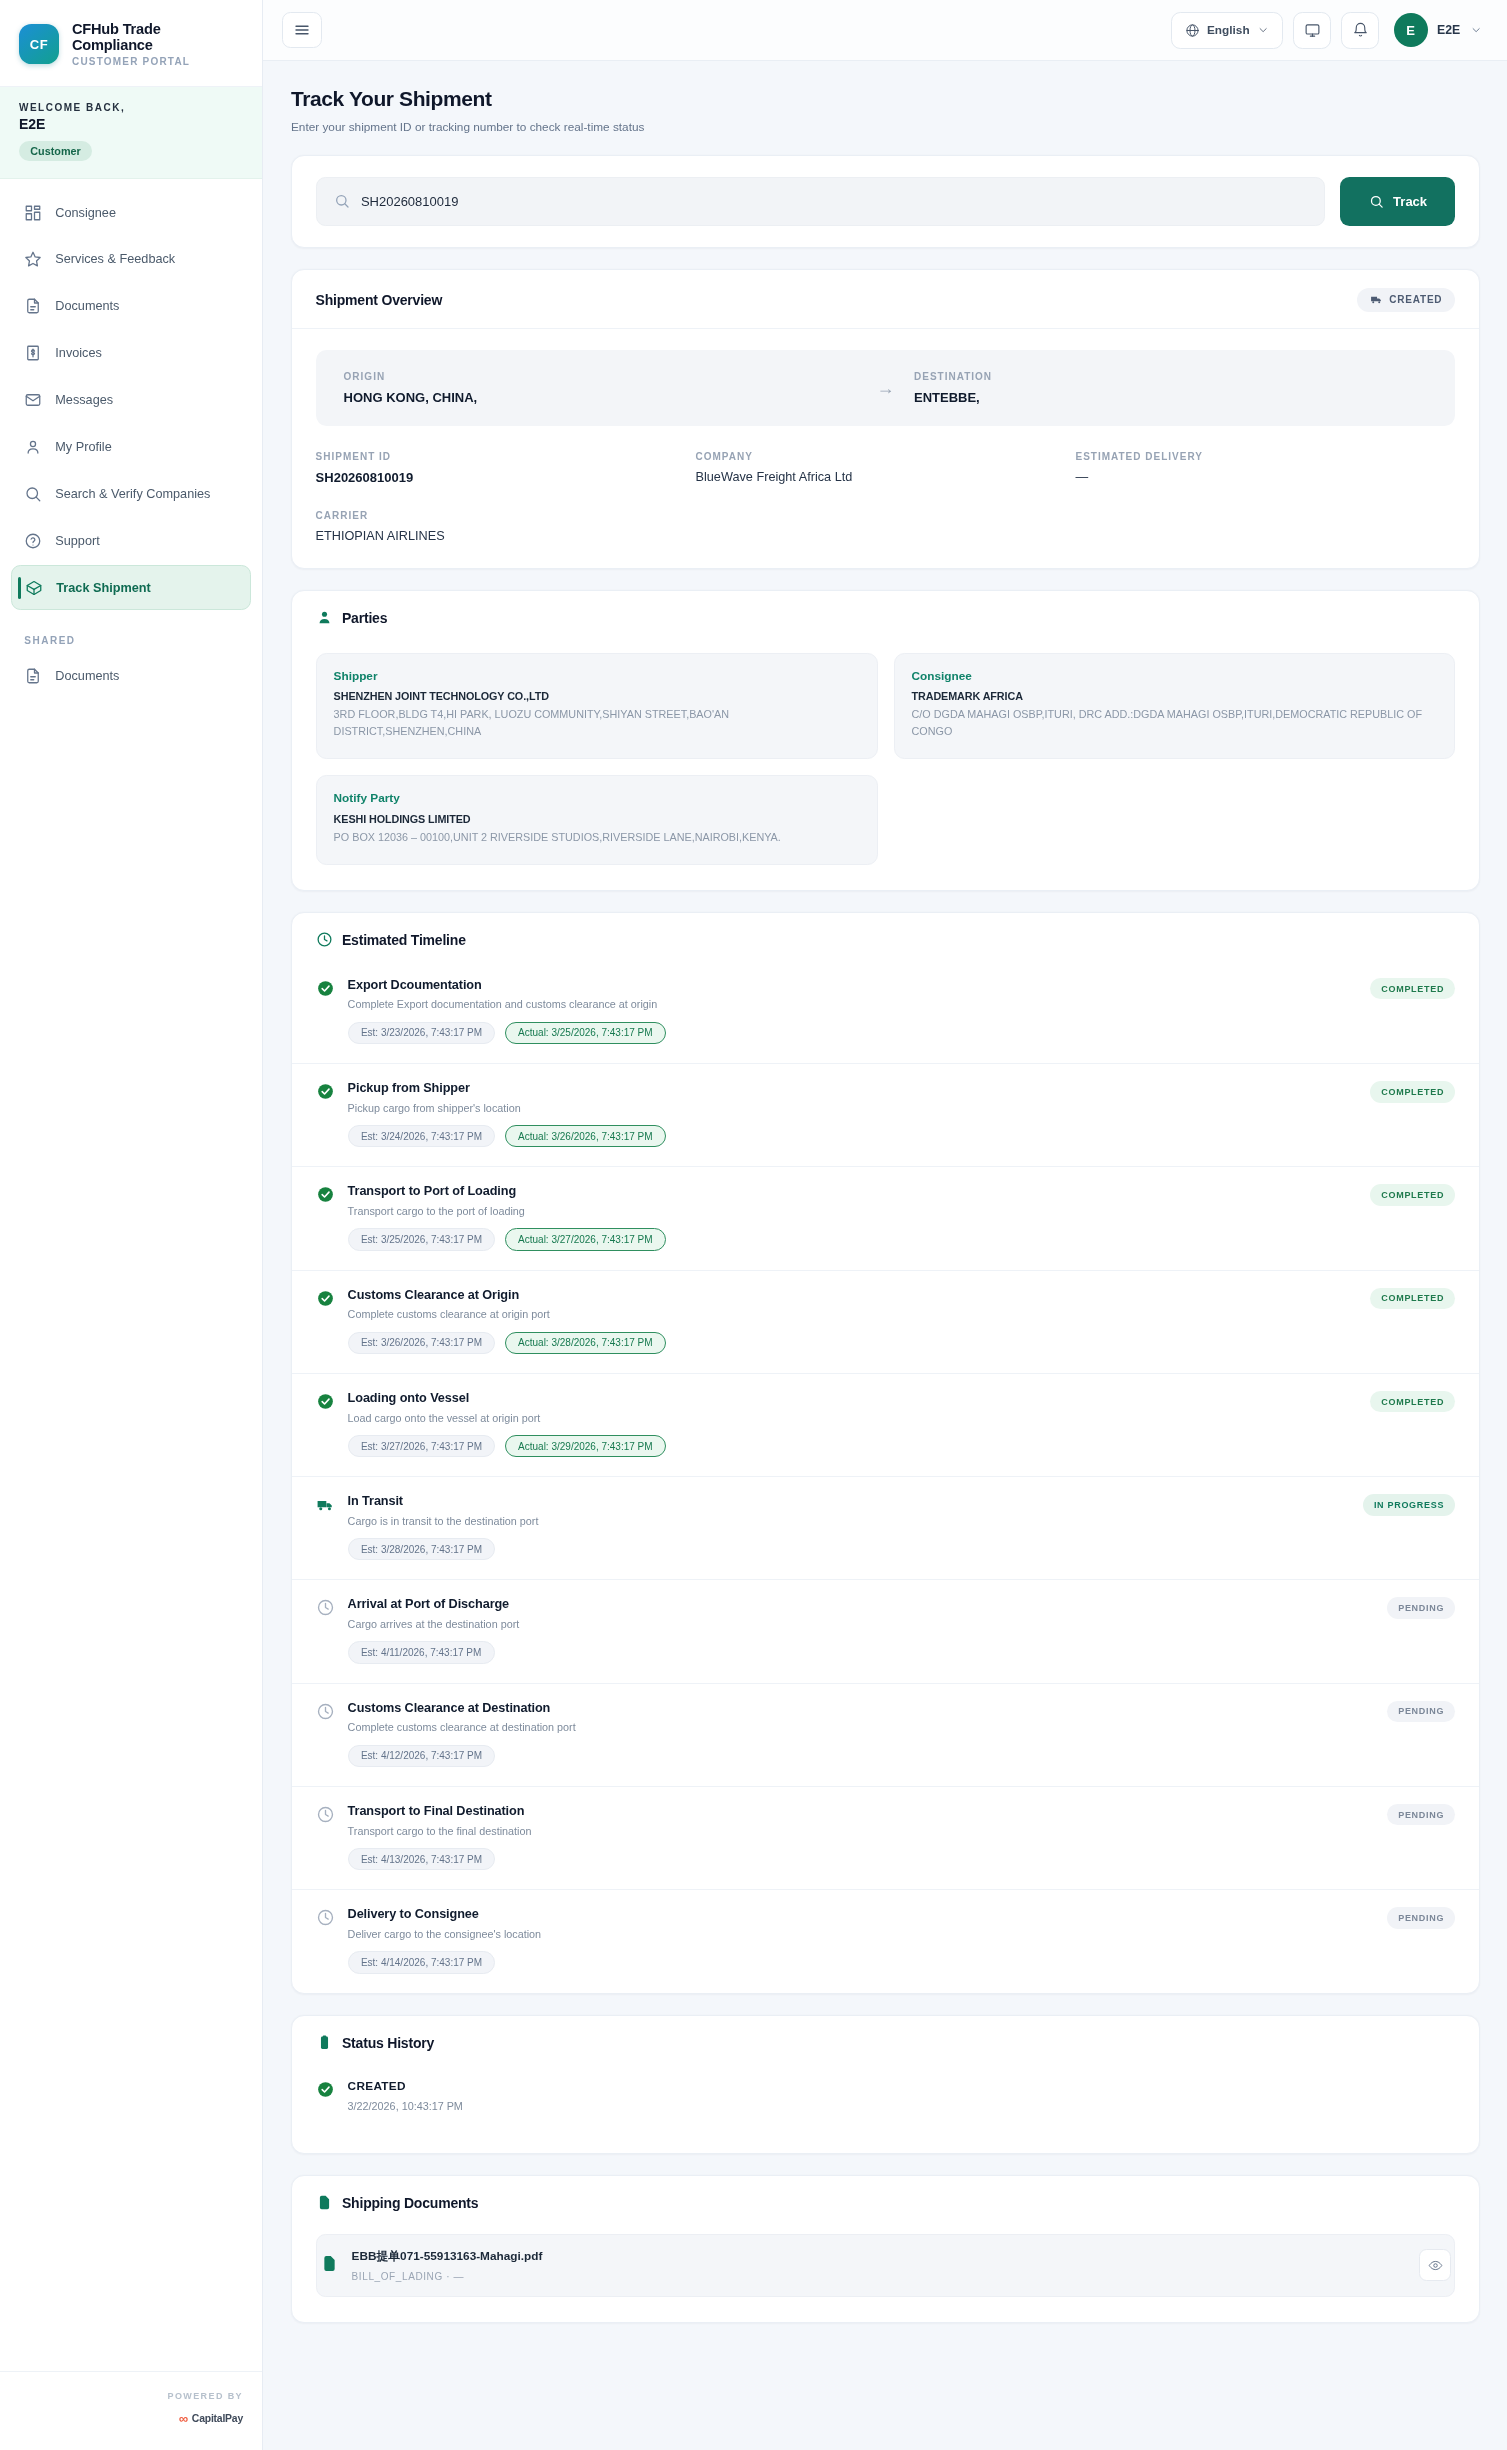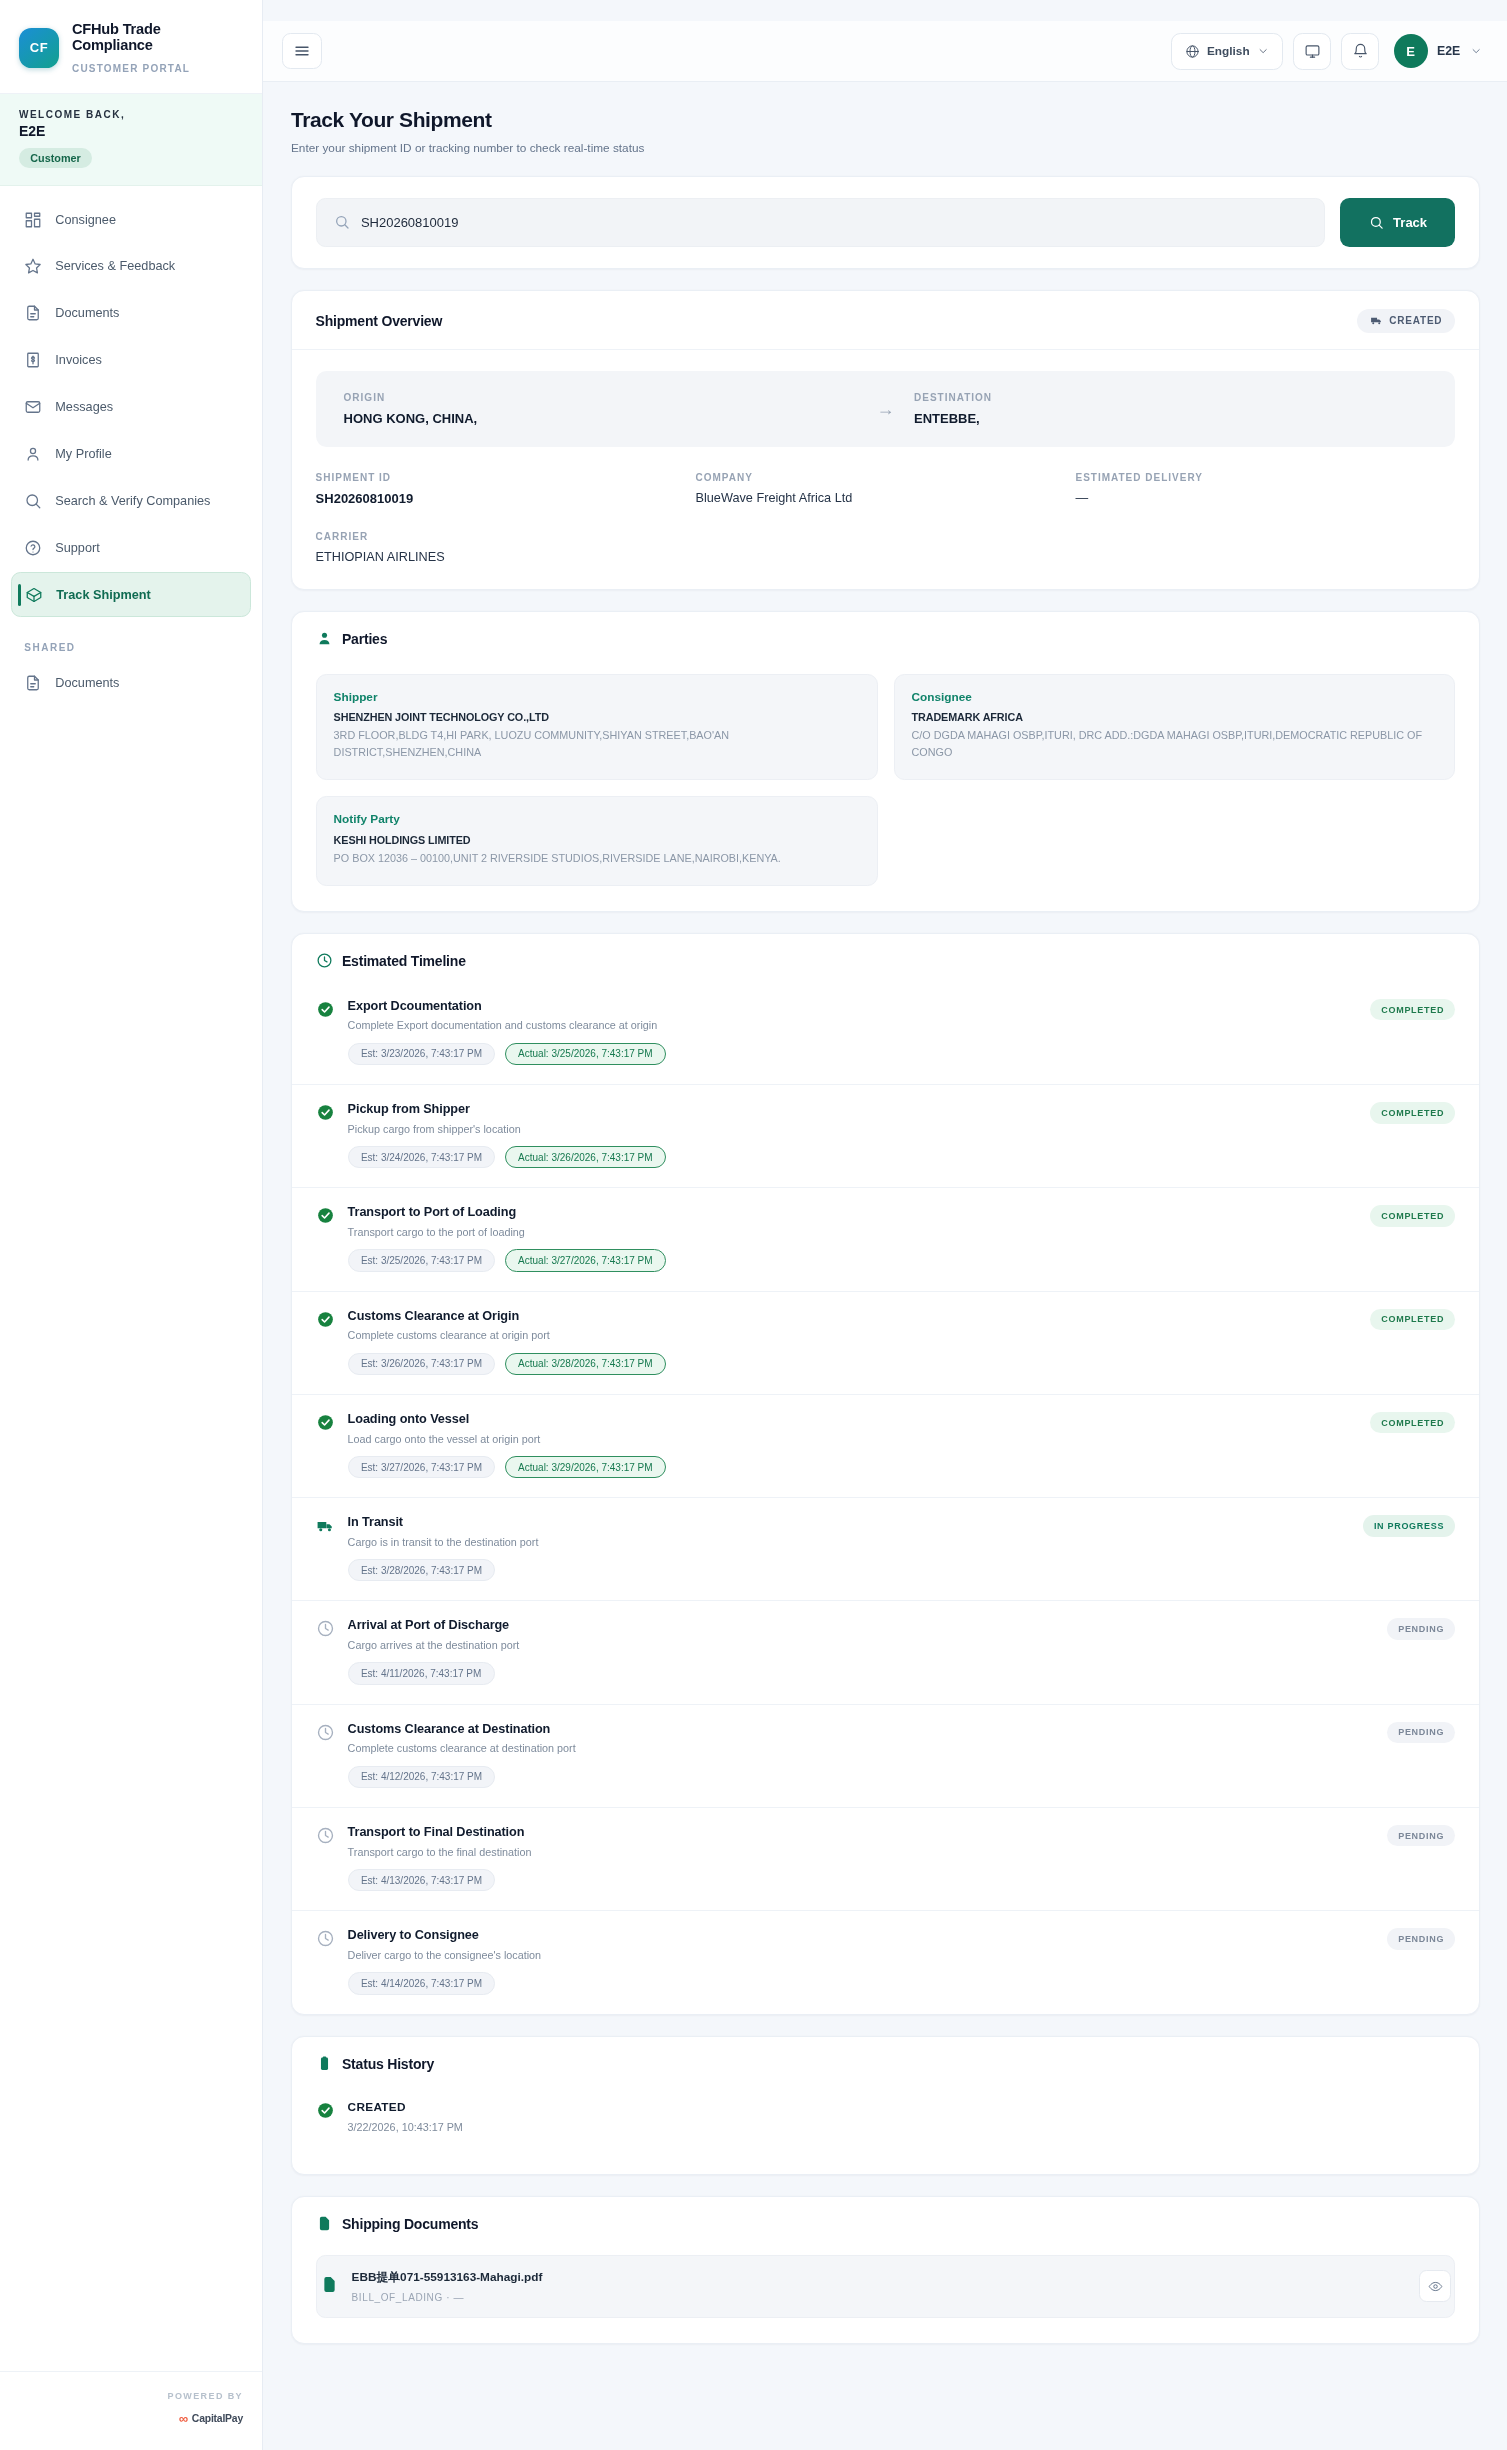--- a/index.html
+++ b/index.html
@@ -26,21 +26,21 @@
     border-bottom: 0.9px solid #eef2f7;
   }
   .brand-logo {
     width: 40px; height: 40px; border-radius: 12.3px;
     background: linear-gradient(140deg,#1b8fd6 0%, #12a08f 100%);
     color: #fff; font-size: 13px; font-weight: 700;
     display: flex; align-items: center; justify-content: center;
     letter-spacing: 0.5px;
     box-shadow: 0 1.9px 5.7px rgba(16,120,140,.25);
   }
-  .brand-text { display: flex; flex-direction: column; gap: 10px; }
+  .brand-text { display: flex; flex-direction: column; gap: 3px; }
   .brand-title { font-size: 14.6px; font-weight: 700; color: #0f172a; letter-spacing: -0.2px; }
   .brand-sub { font-size: 10px; font-weight: 600; color: #94a3b8; letter-spacing: 1.2px; }
 
   .welcome {
     margin: 0; padding: 15px 19px 17px 19px;
     background: #effaf6;
     border-bottom: 0.9px solid #e3f2ec;
   }
   .welcome-label { font-size: 10px; letter-spacing: 1.5px; font-weight: 600; color: #25303f; }
   .welcome-name { font-size: 14px; font-weight: 700; color: #0f172a; margin-top: 2.8px; }
@@ -85,21 +85,20 @@
   .cp-mark { font-size: 13px; color: #f05a3c; font-weight: 700; letter-spacing: -1.9px; }
   .cp-name { font-size: 10.4px; font-weight: 700; color: #3f4a5a; letter-spacing: -0.2px; }
 
   
   .main { flex: 1; display: flex; flex-direction: column; background: #f4f7fb; min-width: 0; }
   .topbar {
     height: 61px; background: #fcfdfe;
     border-bottom: 0.9px solid #e9eef4;
     display: flex; align-items: center; justify-content: space-between;
     padding: 0 26px 0 19px;
-    margin-top: 21px;
   }
   .hamburger {
     width: 40px; height: 36px; border: 0.9px solid #e3e9f0; border-radius: 8.5px;
     background: #fff; display: flex; align-items: center; justify-content: center;
     cursor: pointer;
   }
   .hamburger svg { width: 18px; height: 18px; stroke: #475569; stroke-width: 1.8; stroke-linecap: round; }
   .top-right { display: flex; align-items: center; gap: 10.4px; }
   .lang-btn {
     display: flex; align-items: center; gap: 7.5px;

